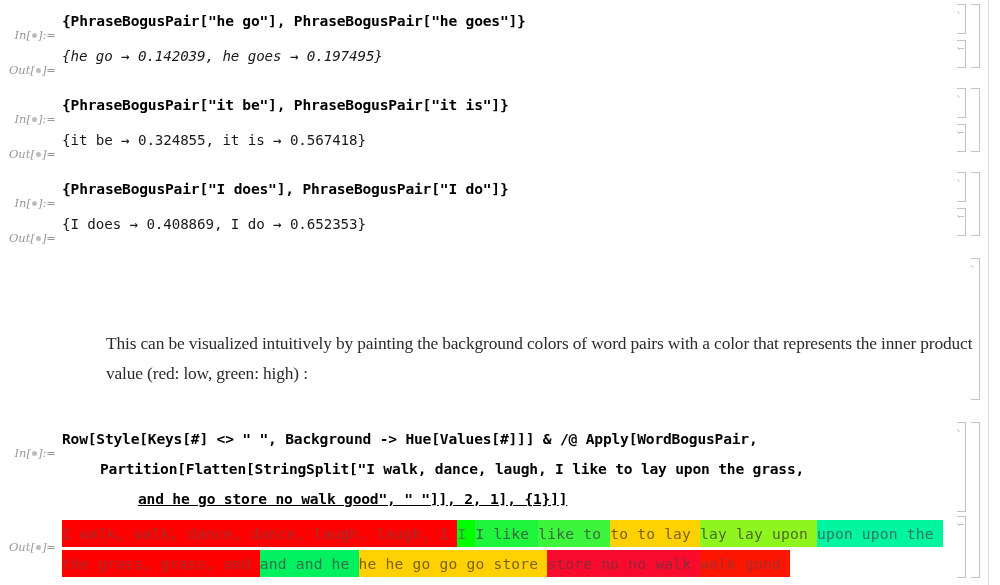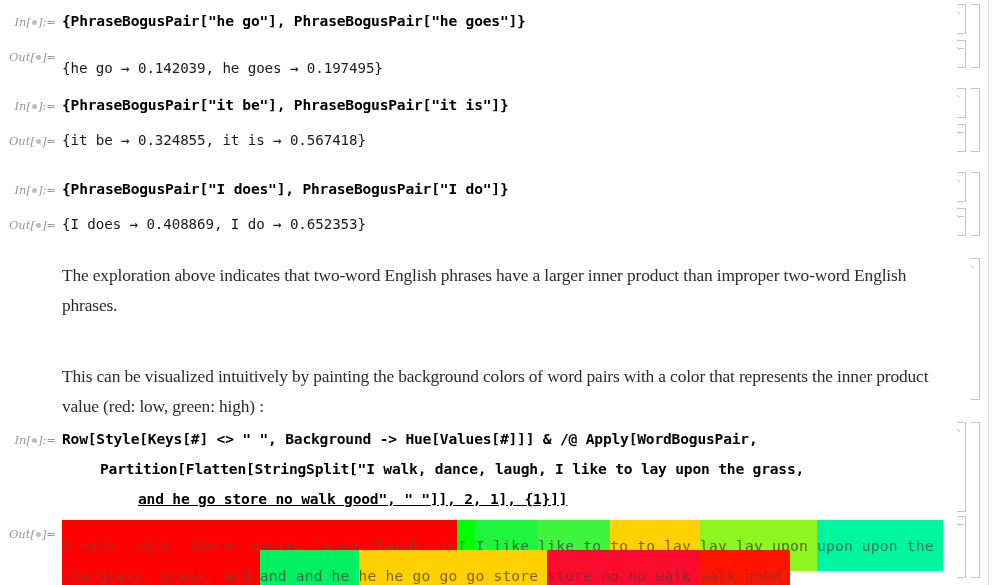--- a/index.html
+++ b/index.html
@@ -54,20 +54,21 @@
     position: absolute;
     left: 8px;
     width: 48px;
     text-align: right;
     font-family: "DejaVu Serif", serif;
     font-style: italic;
     font-size: 11.5px;
     color: #999999;
     white-space: nowrap;
     letter-spacing: 0px;
+    margin-top: 13px;
   }
   .cell-label .dot {
     display: inline-block;
     width: 5px;
     height: 5px;
     border-radius: 50%;
     background: #bdbdbd;
     vertical-align: 1px;
     margin: 0 1px;
   }
@@ -146,40 +147,40 @@
     position: absolute;
     left: 62px;
     font-family: "DejaVu Sans Mono", monospace;
     font-size: 14.6px;
     color: #5b5b5b;
     white-space: nowrap;
     letter-spacing: 0.2px;
   }
   .row-out .seg {
     display: inline-block;
-    padding: 17px 0px;
+    padding: 5px 0px;
     white-space: pre;
   }
 </style>
 </head>
 <body>
 
 <div id="notebook">
 
   <div class="cell" style="top:6px;">
     <div class="cell-label" style="top:9px;"><span>In[</span><span class="dot"></span><span>]:=</span></div>
     <div class="code-in" style="top:0px;">{PhraseBogusPair["he go"], PhraseBogusPair["he goes"]}</div>
   </div>
   <div class="bracket" style="top:4px; right:34px; height:30px;">
       <span class="bracket-notch"></span>
     </div>
 
   <div class="cell" style="top:42px;">
     <div class="cell-label" style="top:8px;"><span>Out[</span><span class="dot"></span><span>]=</span></div>
-    <div class="code-out" style="top:12px;">{he go → 0.142039, he goes → 0.197495}</div>
+    <div class="code-out" style="top:0px;font-style:italic;">{he go → 0.142039, he goes → 0.197495}</div>
   </div>
   <div class="bracket" style="top:40px; right:34px; height:28px;">
       <span class="bracket-notch"></span>
       <span class="bracket-out-mark"></span>
     </div>
   <div class="bracket" style="top:4px; right:20px; height:64px;"></div>
 
   <div class="cell" style="top:90px;">
     <div class="cell-label" style="top:9px;"><span>In[</span><span class="dot"></span><span>]:=</span></div>
     <div class="code-in" style="top:0px;">{PhraseBogusPair["it be"], PhraseBogusPair["it is"]}</div>
@@ -209,22 +210,21 @@
   <div class="cell" style="top:210px;">
     <div class="cell-label" style="top:8px;"><span>Out[</span><span class="dot"></span><span>]=</span></div>
     <div class="code-out" style="top:0px;">{I does → 0.408869, I do → 0.652353}</div>
   </div>
   <div class="bracket" style="top:208px; right:34px; height:28px;">
       <span class="bracket-notch"></span>
       <span class="bracket-out-mark"></span>
     </div>
   <div class="bracket" style="top:172px; right:20px; height:64px;"></div>
 
-  <div class="text-cell" style="top:260px;">The exploration above indicates that two-word English phrases have a larger inner product than improper two-word English phrases.</div>
-  <div class="text-cell" style="top:361px;">This can be visualized intuitively by painting the background colors of word pairs with a color that represents the inner product value (red: low, green: high) :</div>
+  <div class="text-cell" style="top:328px;margin-left:44px;">This can be visualized intuitively by painting the background colors of word pairs with a color that represents the inner product value (red: low, green: high) :</div>
   <div class="bracket" style="top:258px; right:20px; height:142px;">
       <span class="bracket-notch"></span>
     </div>
 
   <div class="cell" style="top:424px;">
     <div class="cell-label" style="top:9px;"><span>In[</span><span class="dot"></span><span>]:=</span></div>
     <div class="code-in" style="top:0px; left:62px;">Row[Style[Keys[#] &lt;&gt; " ", Background -&gt; Hue[Values[#]]] &amp; /@ Apply[WordBogusPair,</div>
     <div class="code-in" style="top:30px; left:100px;">Partition[Flatten[StringSplit["I walk, dance, laugh, I like to lay upon the grass,</div>
     <div class="code-in" style="top:60px; left:138px;text-decoration:underline;">and he go store no walk good", " "]], 2, 1], {1}]]</div>
   </div>

